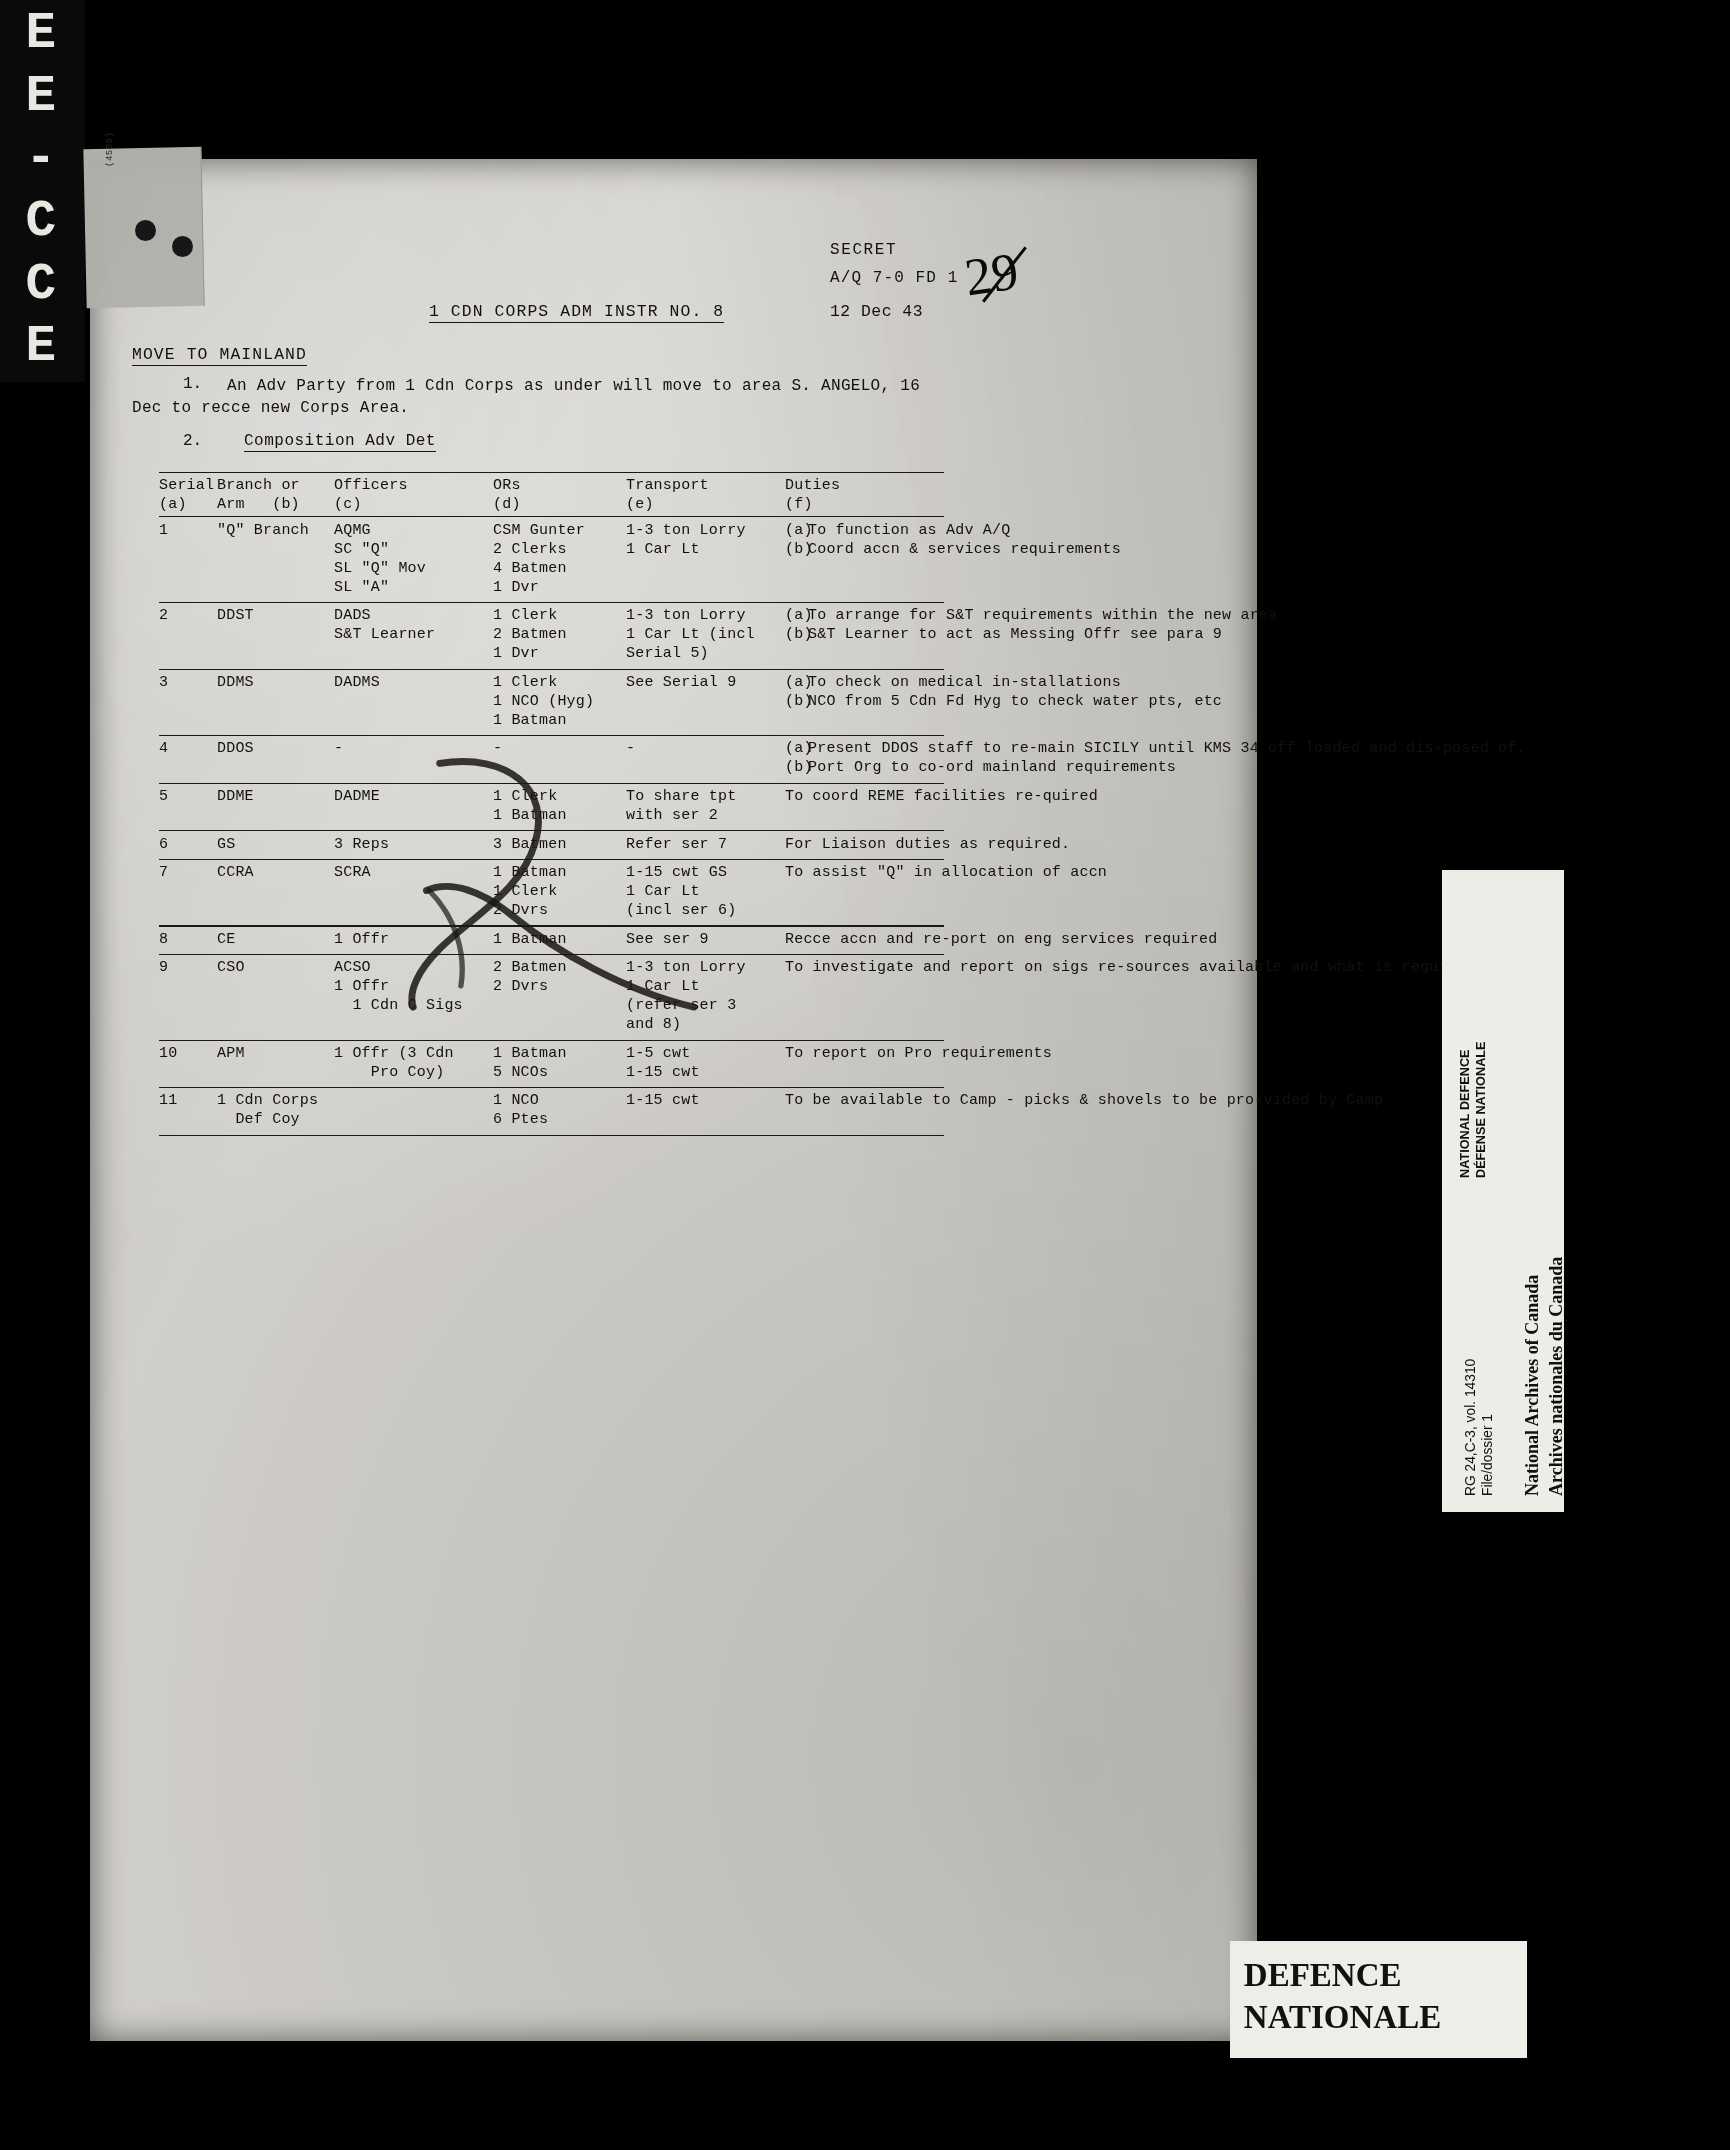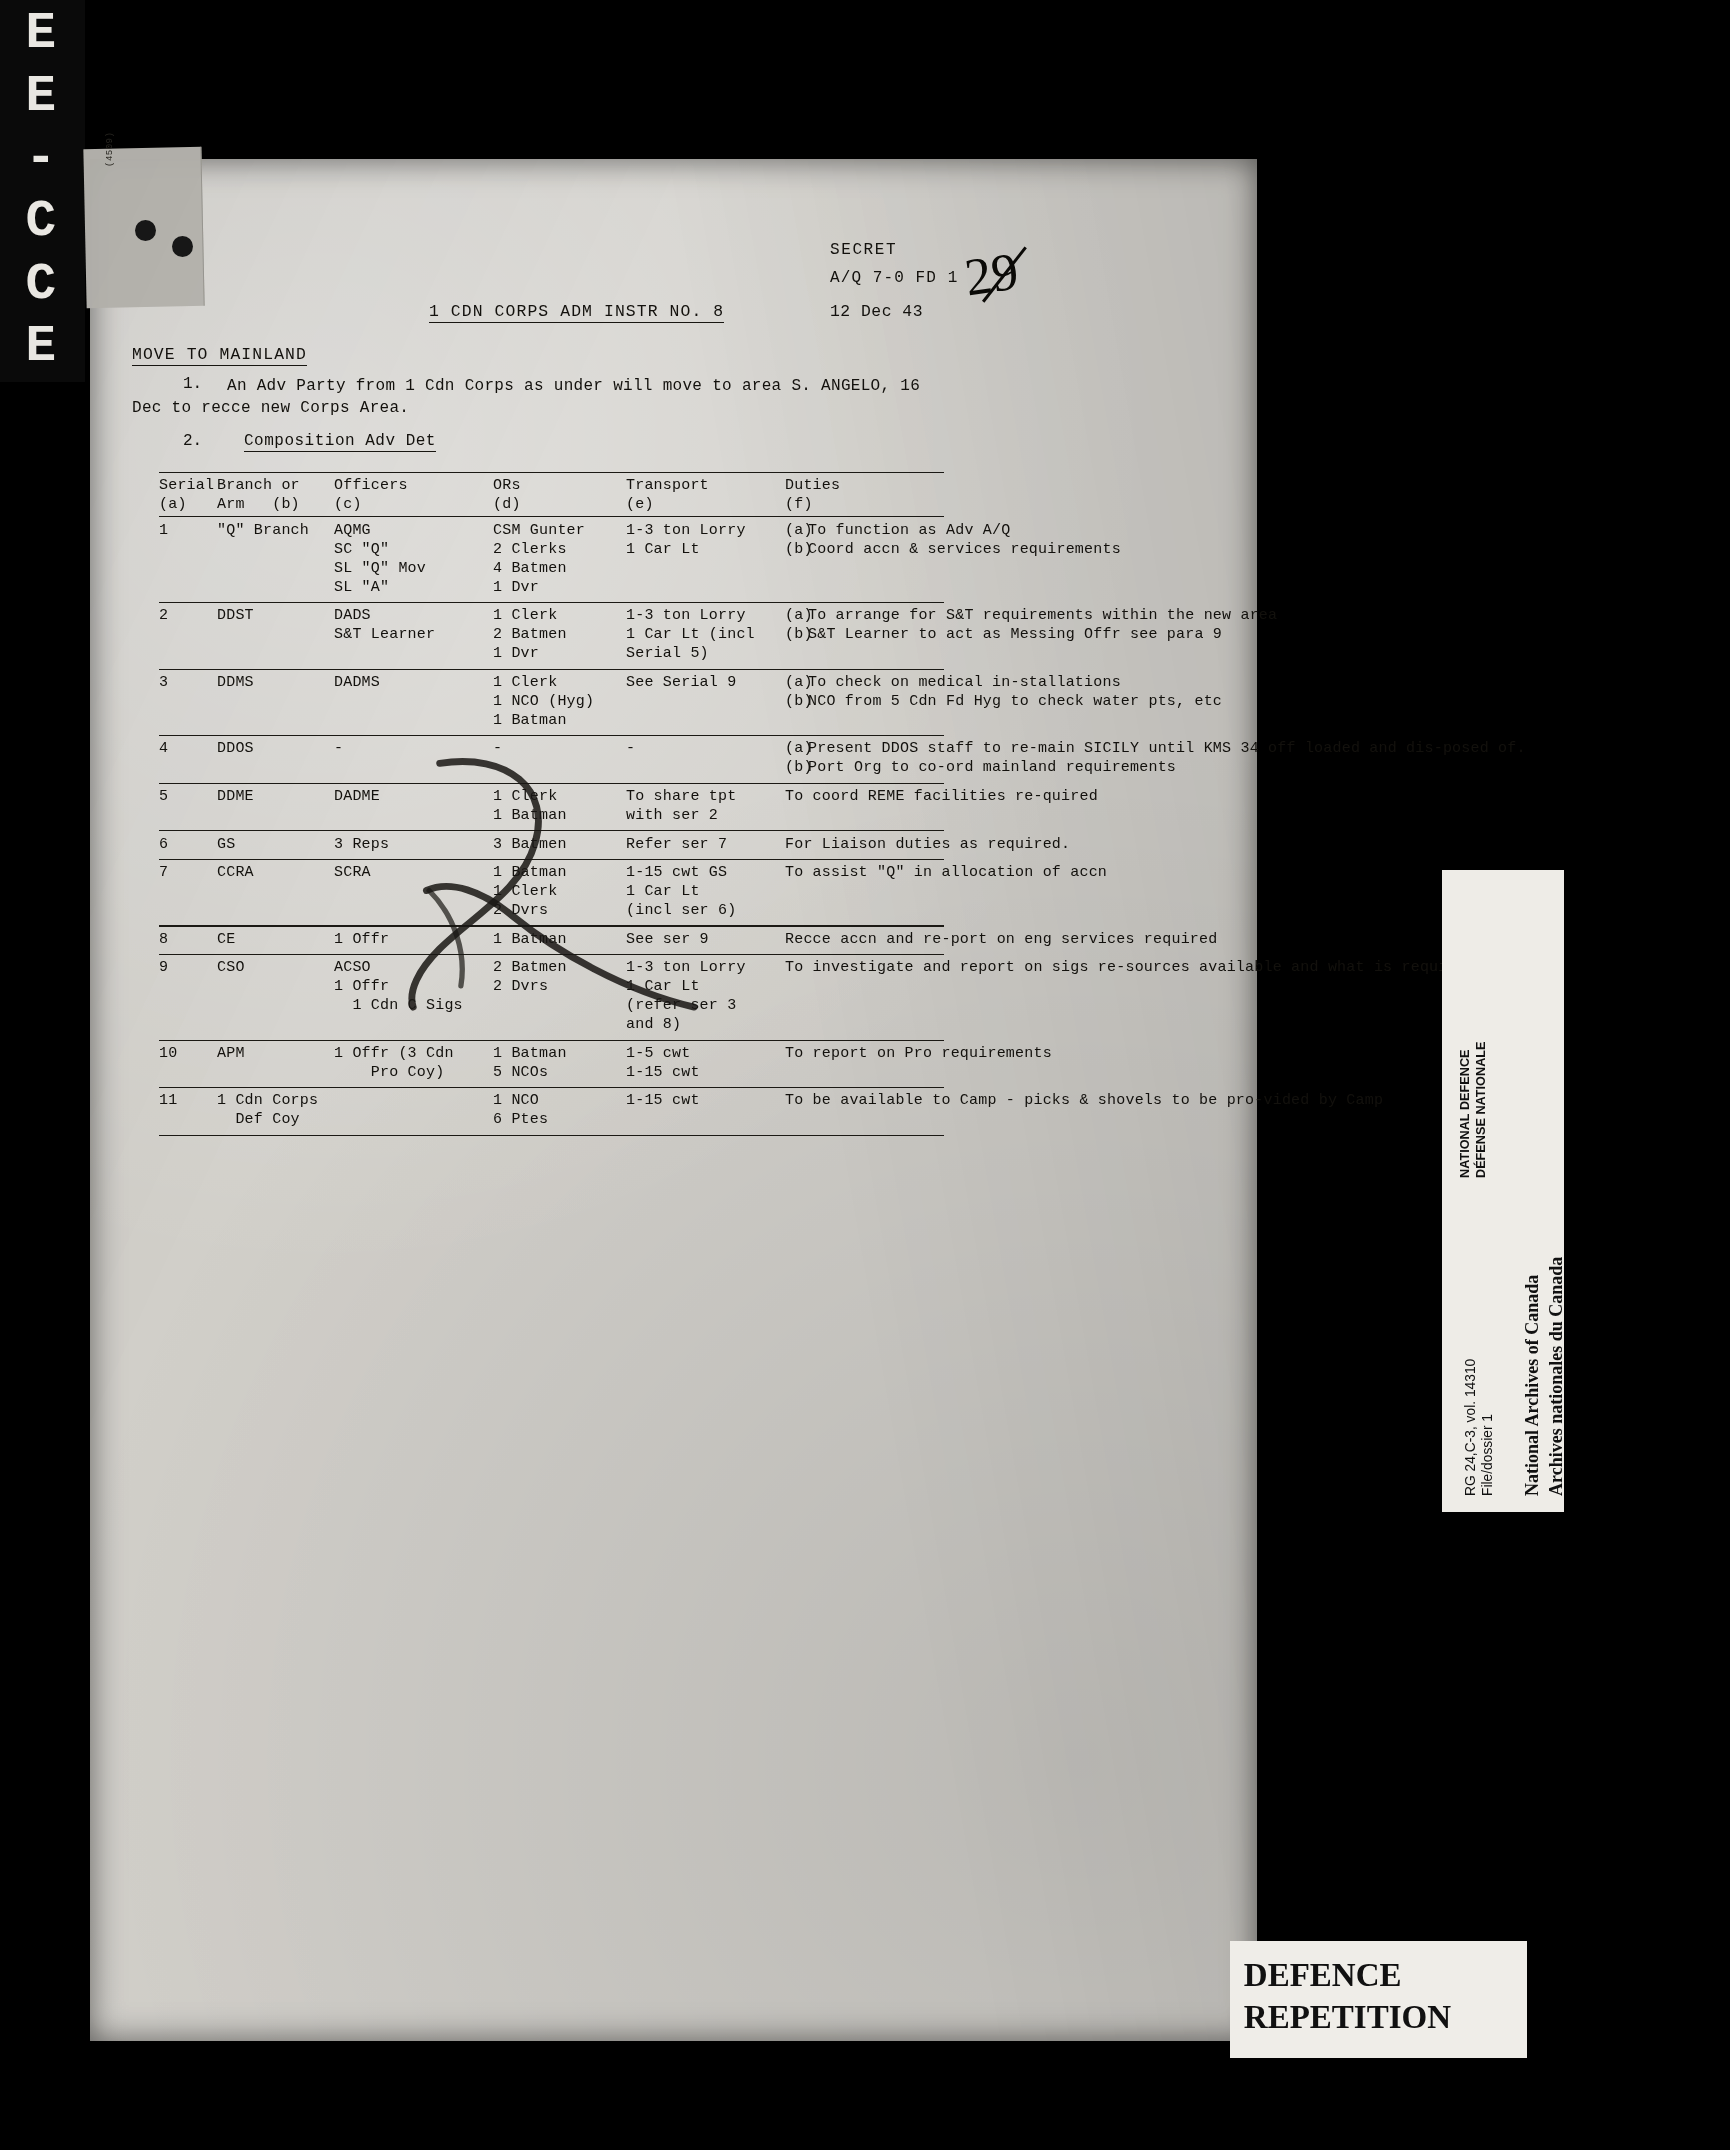--- a/index.html
+++ b/index.html
@@ -622,15 +622,15 @@
   <div class="vtext" style="left:16px; top:308px; font-size:12.7px; font-weight:bold; font-family:'Liberation Sans', sans-serif;">
     <span>NATIONAL DEFENCE</span>
   </div>
   <div class="vtext" style="left:32px; top:308px; font-size:12.7px; font-weight:bold; font-family:'Liberation Sans', sans-serif;">
     <span>DÉFENSE NATIONALE</span>
   </div>
 </div>
 
 <div id="repeat-box">
   <div class="r1">DEFENCE</div>
-  <div class="r2">REPETITION</div>
+  <div class="r2">NATIONALE</div>
 </div>
 
 
 </body></html>

